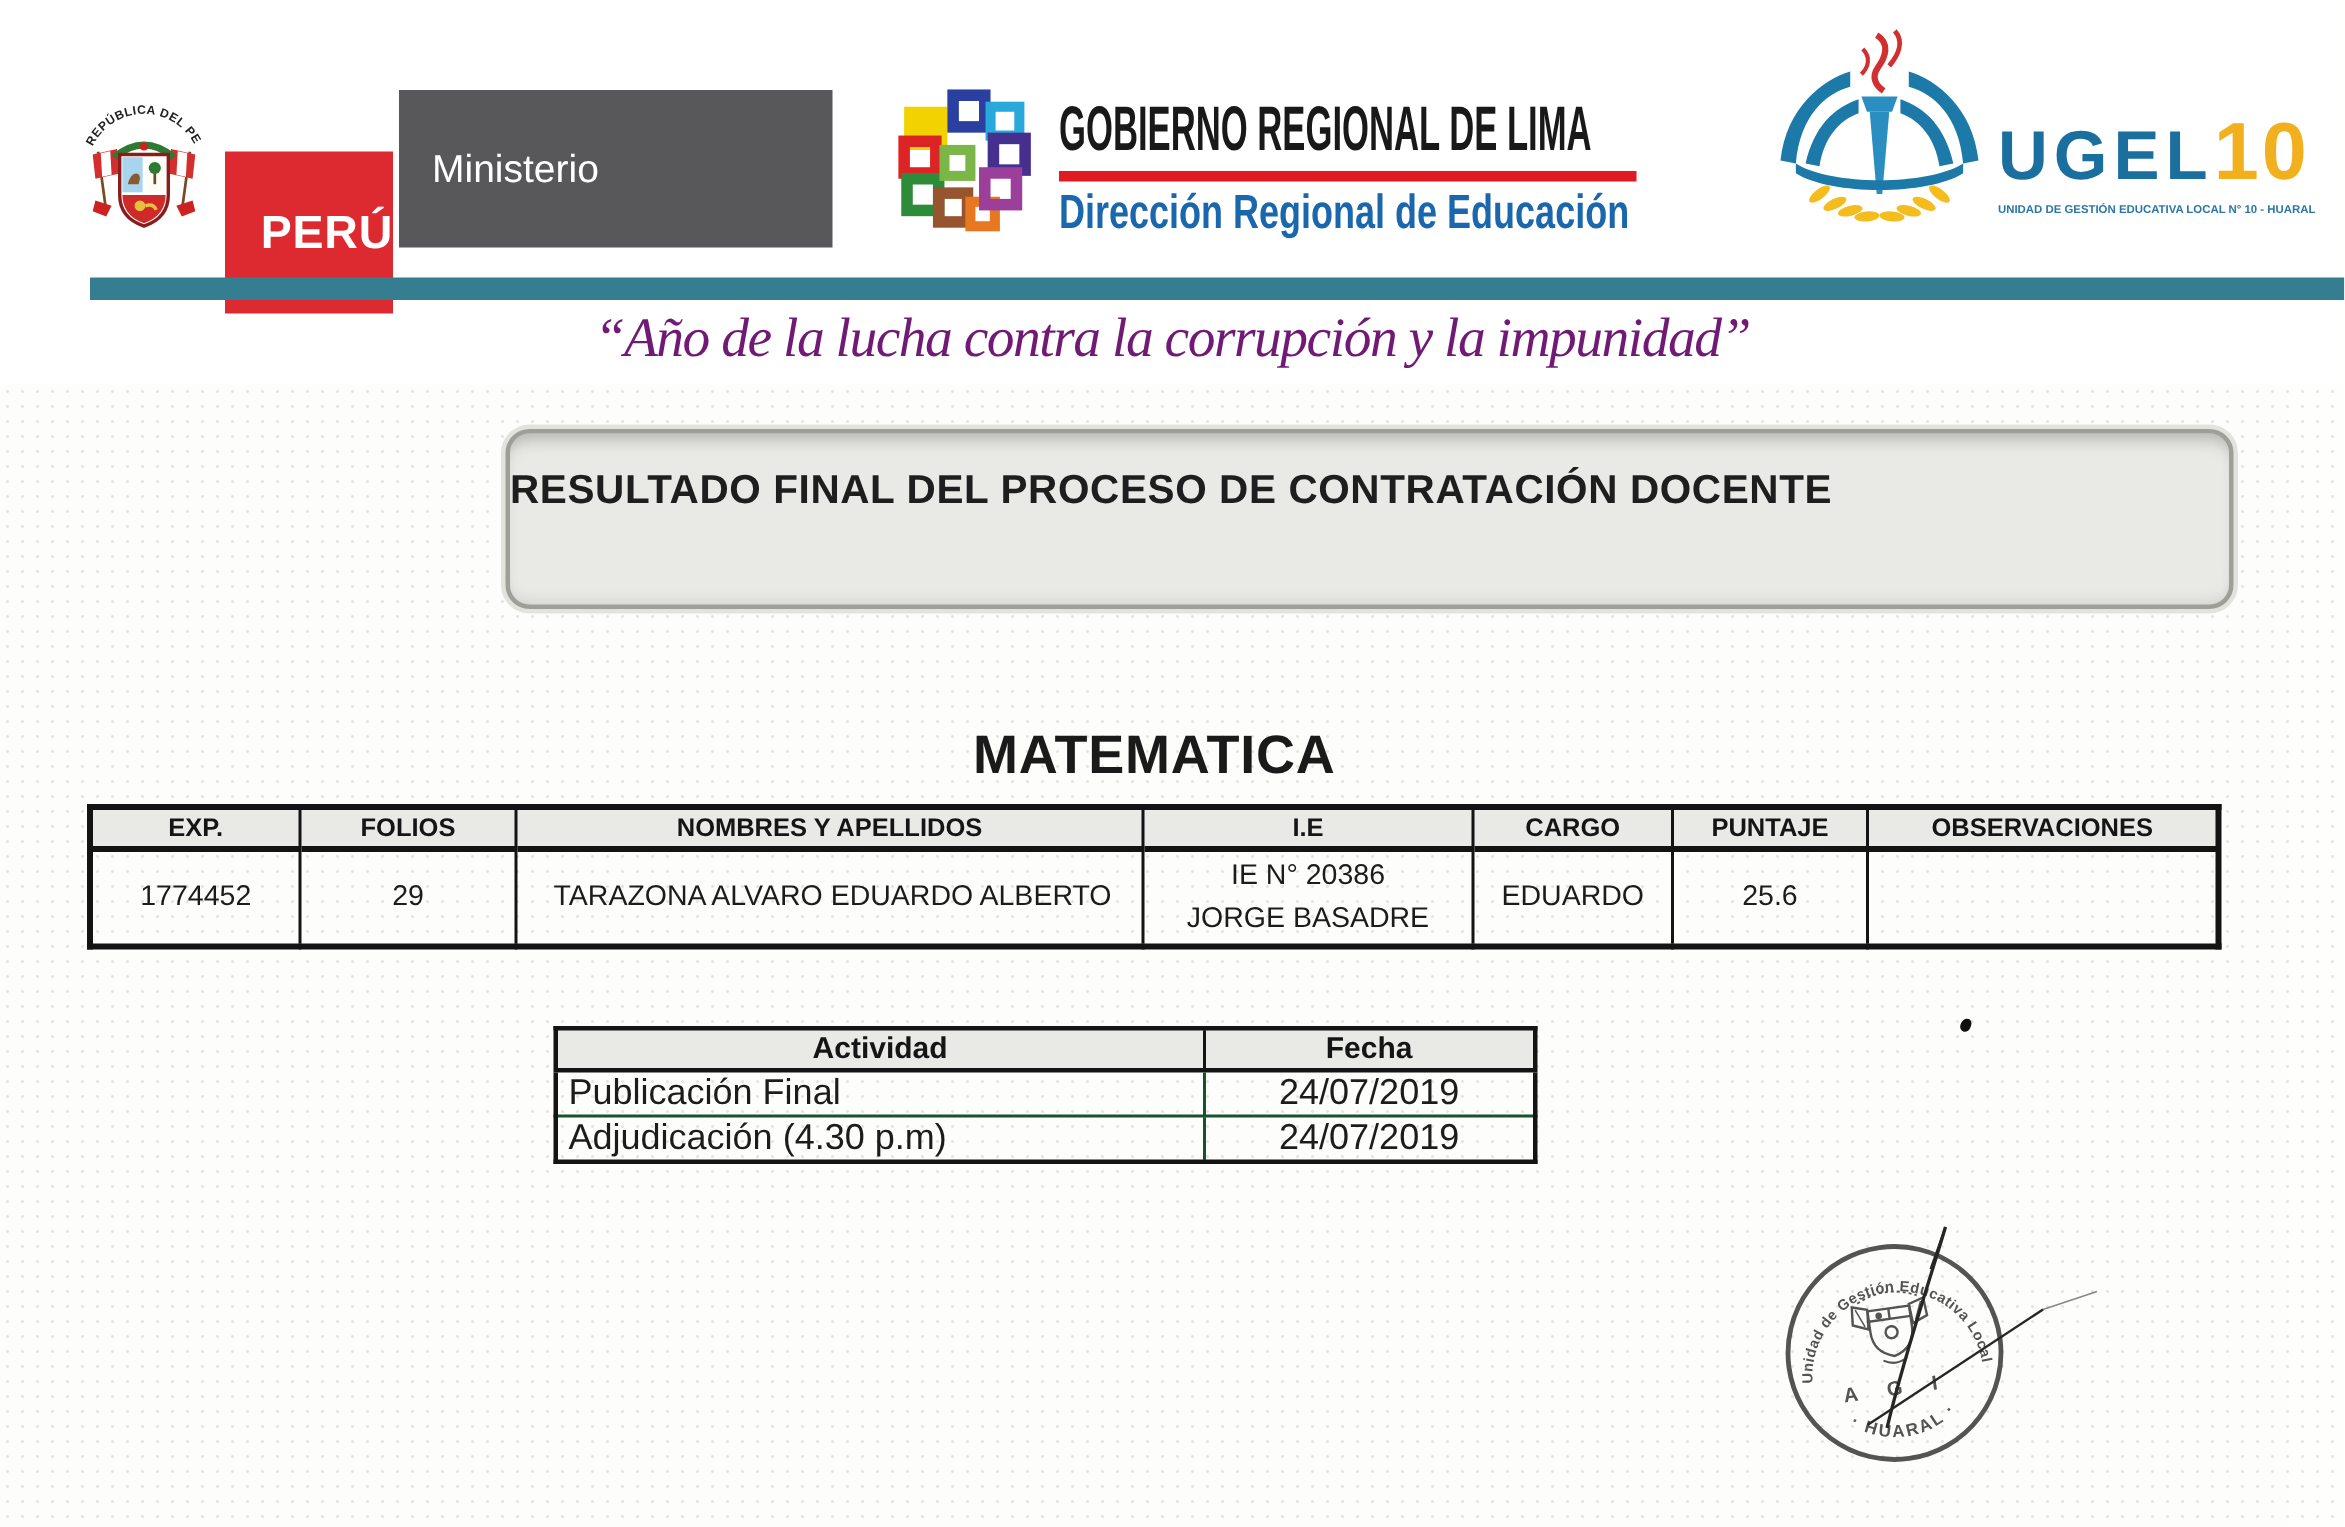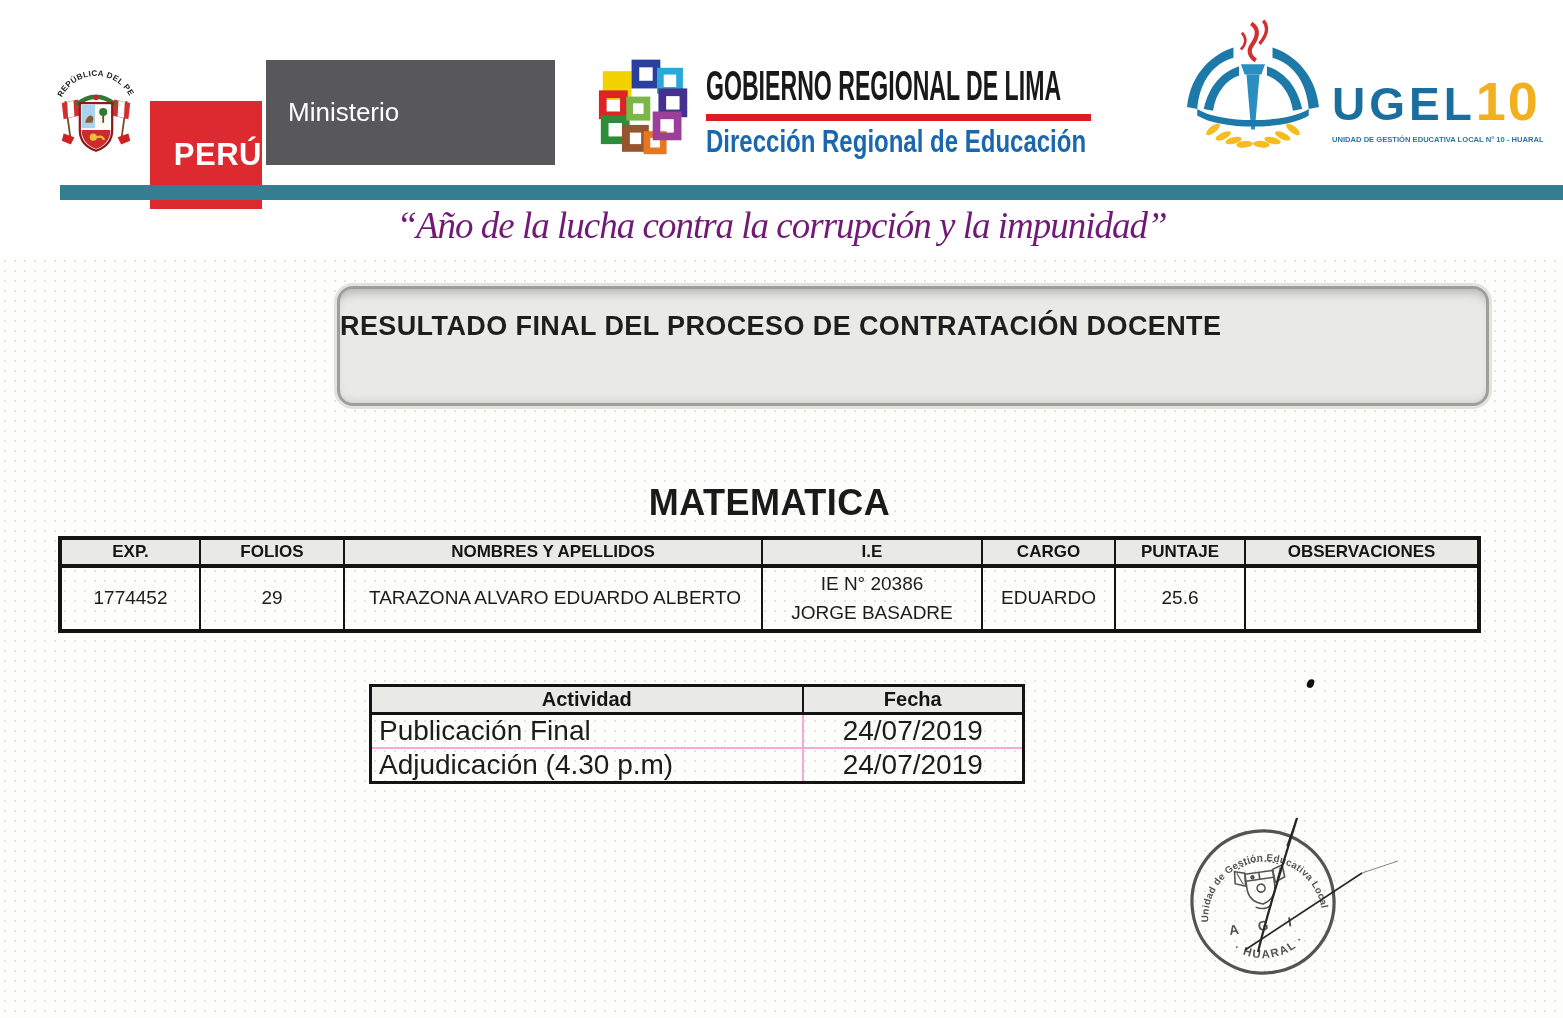--- a/index.html
+++ b/index.html
@@ -62,21 +62,21 @@
   .results td.left { text-align:left; padding-left:24px; }
   .ie-line { line-height:1.55; }
 
   .ink-dot { position:absolute; left:1307px; top:679px; width:7px; height:9px; background:#101010;
     border-radius:60% 40% 55% 45%; transform:rotate(15deg); }
 
   
   .schedule { position:absolute; left:325px; top:684px; width:653px; border:3px solid #141414;margin-left:44px; }
   .schedule th { background:#e9e9e6; border:2.5px solid #141414; border-bottom-width:3.5px;
     font-size:20px; font-weight:bold; color:#151515; height:28px; }
-  .schedule td { border:2px solid #f9a8d4; font-size:28px; color:#1c1c1c; height:29px;
+  .schedule td { border:2px solid #14532d; font-size:24px; color:#1c1c1c; height:29px;
     vertical-align:middle; }
   .schedule td.act { text-align:left; padding-left:7px; }
   .schedule td.date { text-align:center; }
 
   .stamp { position:absolute; left:1140px; top:800px; width:310px; height:215px; }
 </style>
 </head>
 <body>
 
 <div id="page">

